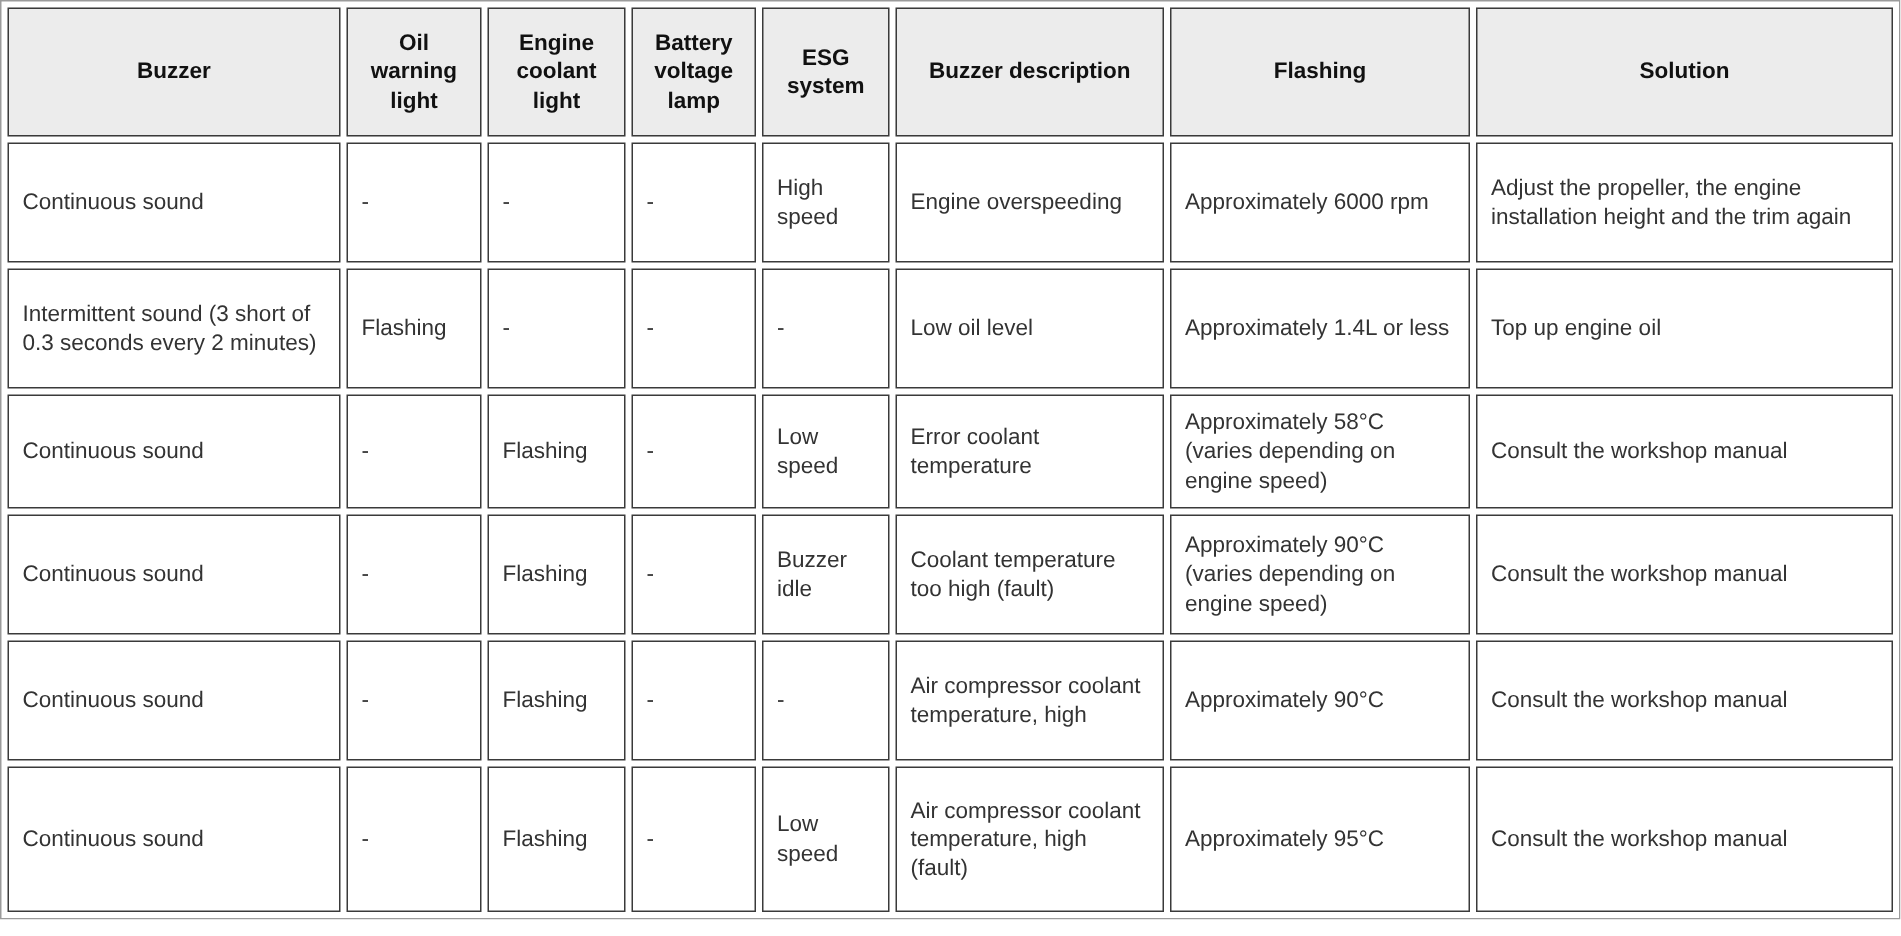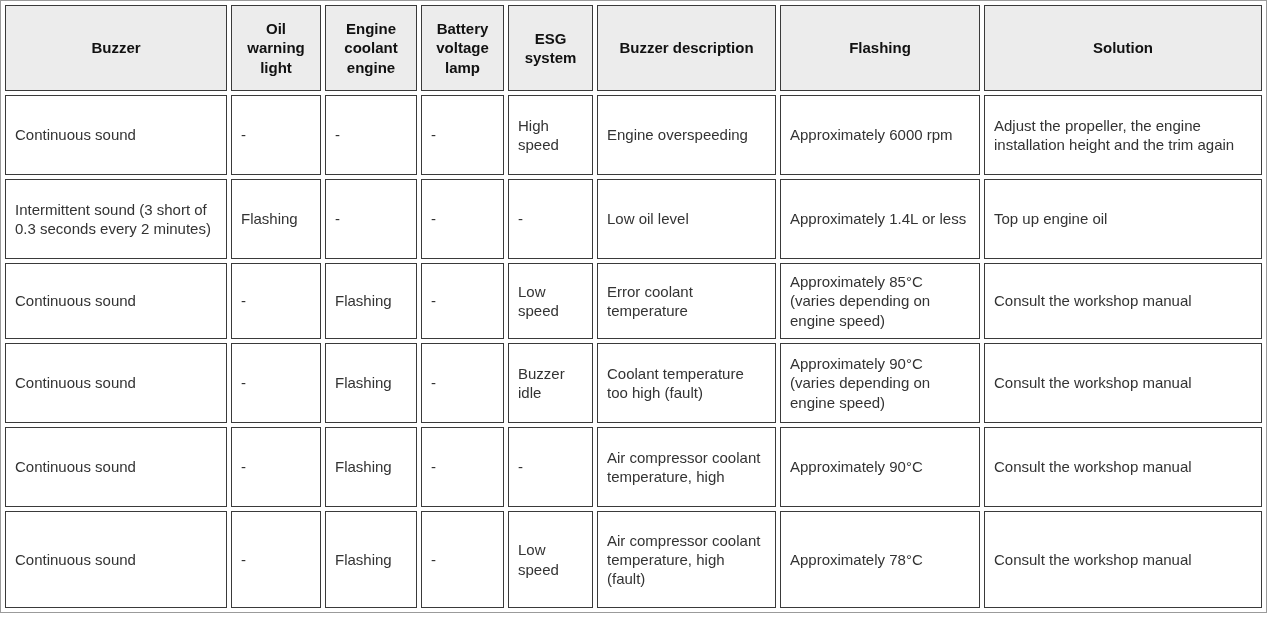--- a/index.html
+++ b/index.html
@@ -60,21 +60,21 @@
     <col style="width:83px">
     <col style="width:85px">
     <col style="width:179px">
     <col style="width:200px">
     <col style="width:278px">
   </colgroup>
   <thead>
     <tr class="hdr-row">
       <th>Buzzer</th>
       <th>Oil warning light</th>
-      <th>Engine coolant engine</th>
+      <th>Engine coolant light</th>
       <th>Battery voltage lamp</th>
       <th>ESG system</th>
       <th>Buzzer description</th>
       <th>Flashing</th>
       <th>Solution</th>
     </tr>
   </thead>
   <tbody>
     <tr class="row-0">
       <td>Continuous sound</td>
@@ -96,21 +96,21 @@
       <td>Approximately 1.4L or less</td>
       <td>Top up engine oil</td>
     </tr>
     <tr class="row-2">
       <td>Continuous sound</td>
       <td>-</td>
       <td>Flashing</td>
       <td>-</td>
       <td>Low speed</td>
       <td>Error coolant temperature</td>
-      <td>Approximately 85°C (varies depending on engine speed)</td>
+      <td>Approximately 58°C (varies depending on engine speed)</td>
       <td>Consult the workshop manual</td>
     </tr>
     <tr class="row-3">
       <td>Continuous sound</td>
       <td>-</td>
       <td>Flashing</td>
       <td>-</td>
       <td>Buzzer idle</td>
       <td>Coolant temperature too high (fault)</td>
       <td>Approximately 90°C (varies depending on engine speed)</td>
@@ -126,17 +126,17 @@
       <td>Approximately 90°C</td>
       <td>Consult the workshop manual</td>
     </tr>
     <tr class="row-5">
       <td>Continuous sound</td>
       <td>-</td>
       <td>Flashing</td>
       <td>-</td>
       <td>Low speed</td>
       <td>Air compressor coolant temperature, high (fault)</td>
-      <td>Approximately 78°C</td>
+      <td>Approximately 95°C</td>
       <td>Consult the workshop manual</td>
     </tr>
   </tbody>
 </table>
 
 </body></html>

